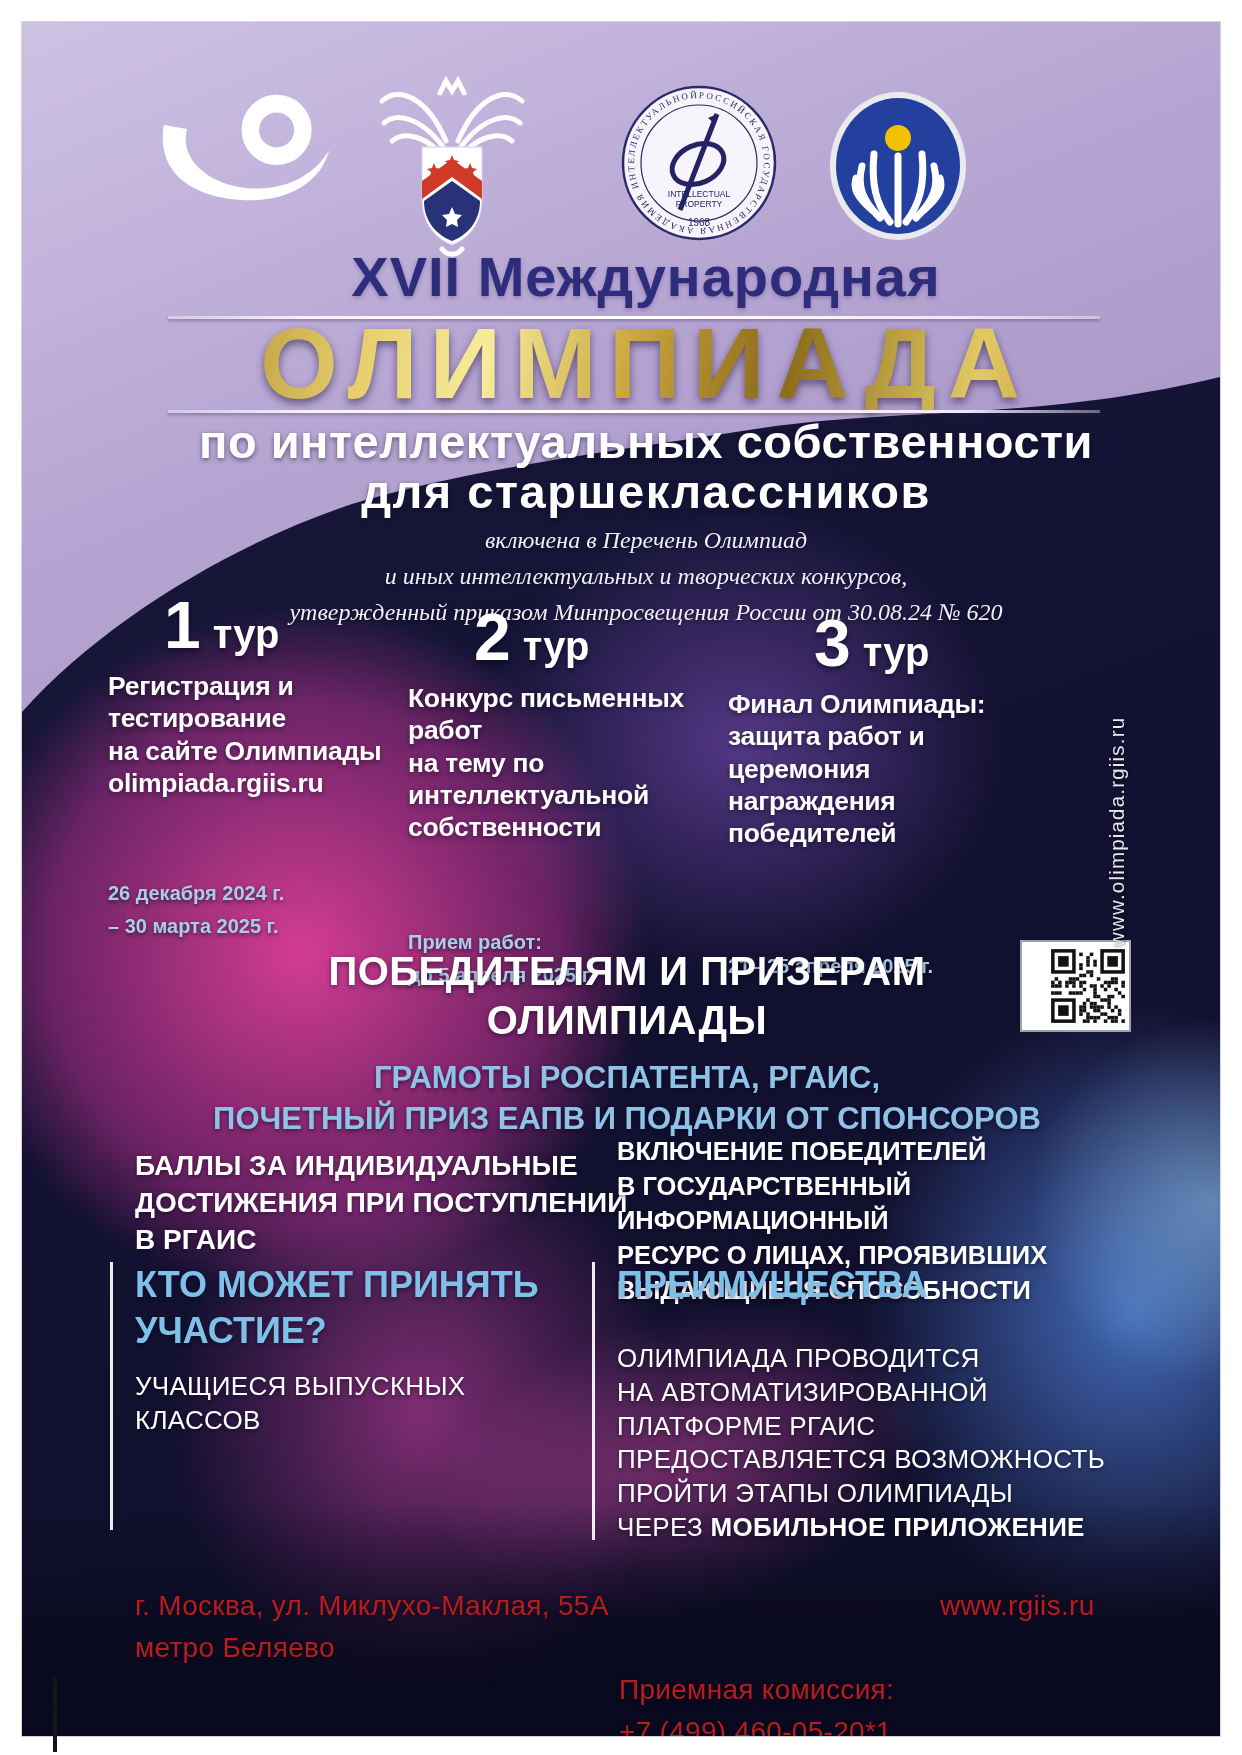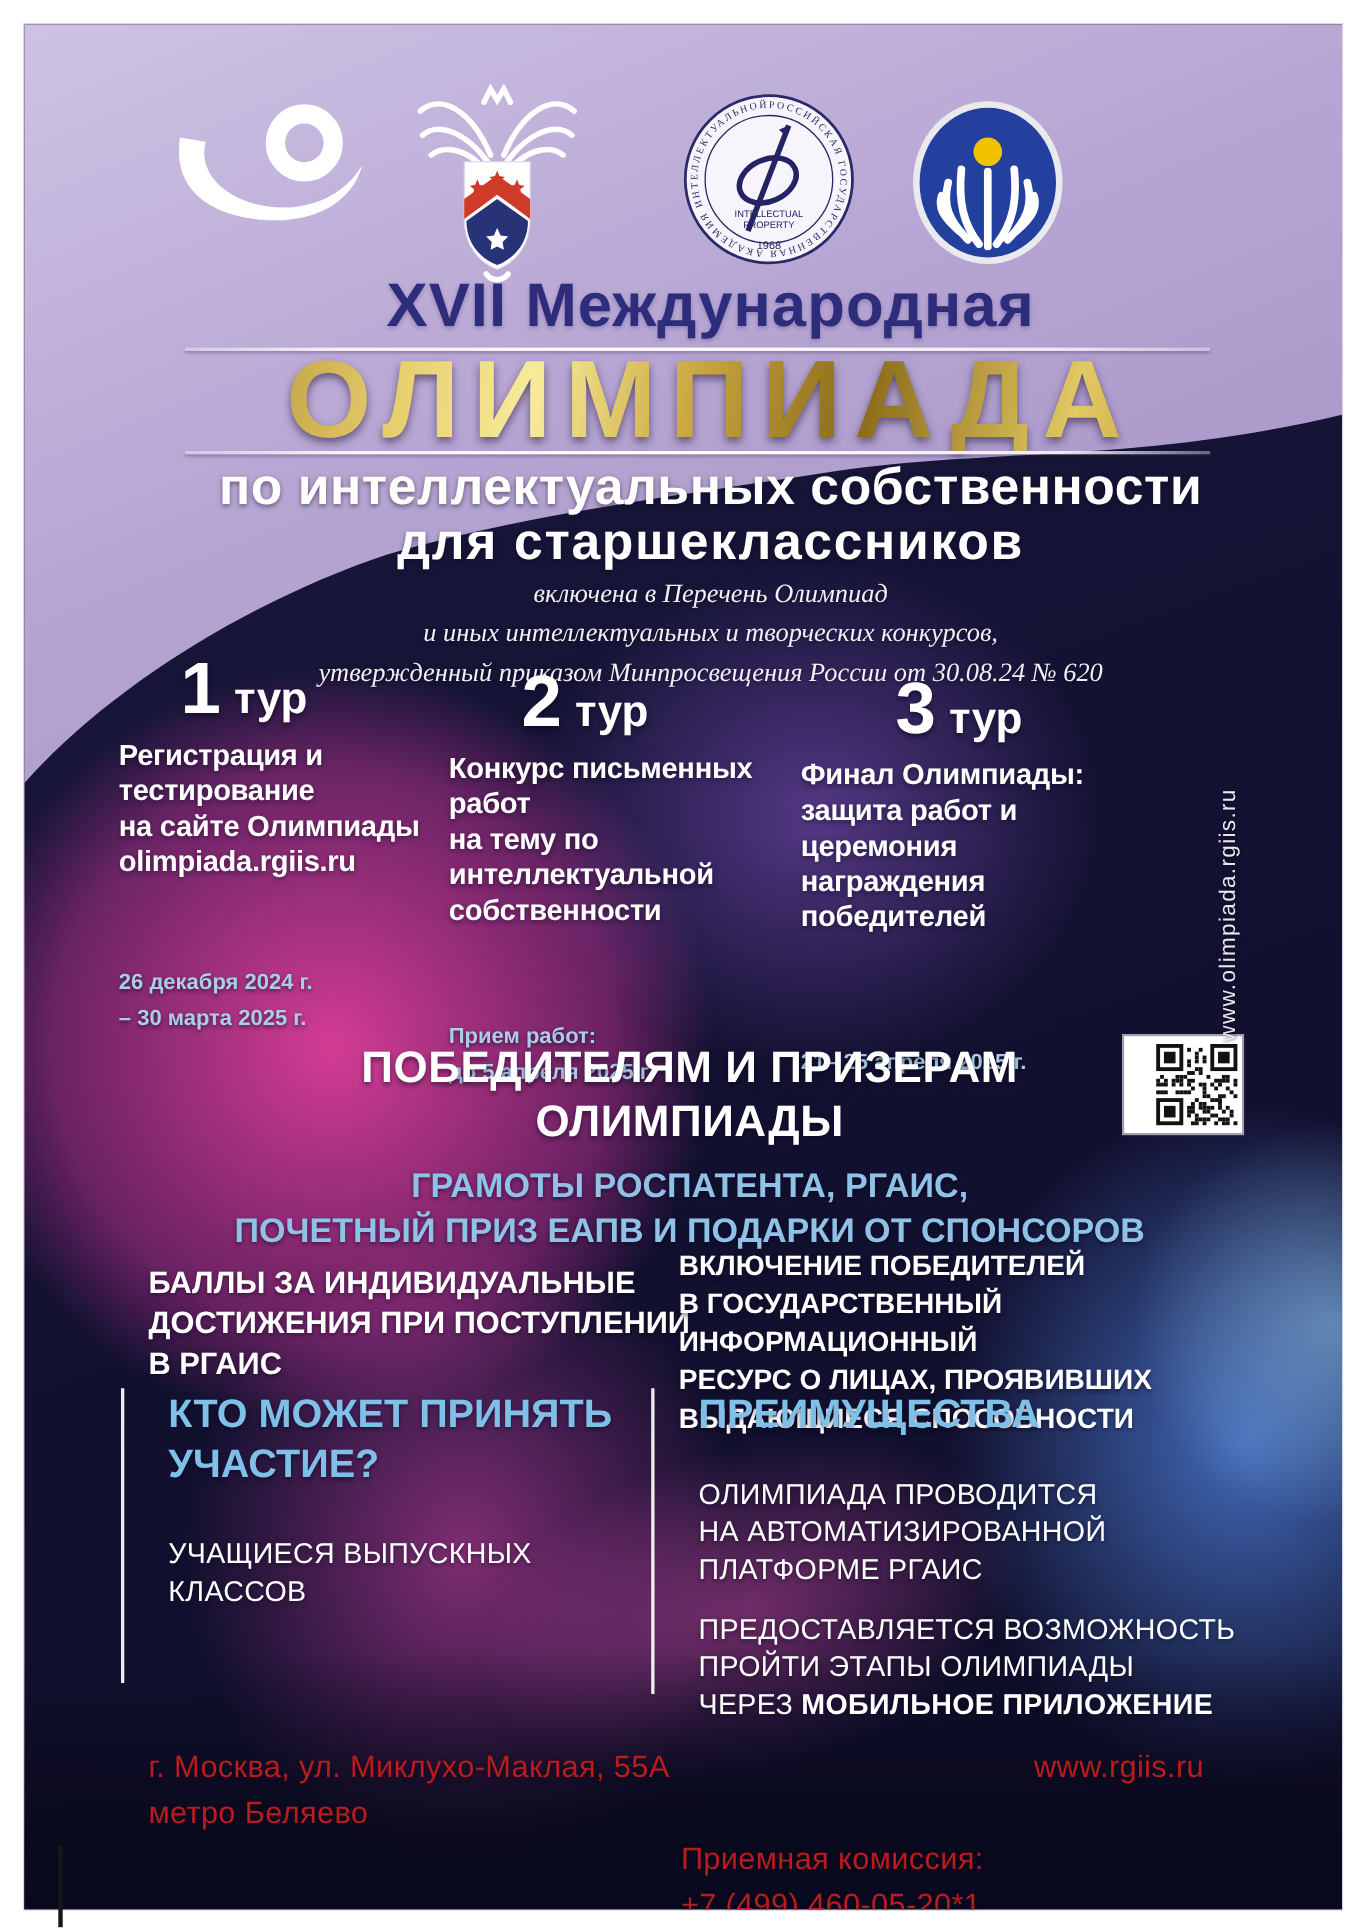--- a/index.html
+++ b/index.html
@@ -56,21 +56,21 @@
   .round-desc{margin-top:12px;font-size:26.5px;font-weight:700;line-height:1.22;letter-spacing:-.3px;}
   .round-dates{font-size:20px;font-weight:700;line-height:1.65;color:#a9cfe6;text-shadow:0 2px 4px rgba(10,5,30,.6);}
   
   .winners-heading{left:80px;top:925px;width:1000px;font-size:40px;font-weight:700;line-height:1.22;letter-spacing:.5px;}
   .prizes{left:100px;top:1035px;width:960px;font-size:31px;font-weight:700;line-height:1.33;
     color:#8fc2e6;text-shadow:0 2px 4px rgba(10,5,30,.55);}
   .benefit{font-weight:700;color:#fff;text-shadow:0 2px 4px rgba(10,5,30,.5);}
   .benefit-left{left:88px;top:1126px;width:520px;font-size:28px;line-height:1.32;}
   .benefit-right{left:570px;top:1112px;width:510px;font-size:25.5px;line-height:1.36;}
   
-  .side-block{position:absolute;border-left:3px solid rgba(255,255,255,.92);padding-left:40px;}
+  .side-block{position:absolute;border-left:3px solid rgba(255,255,255,.92);padding-left:22px;}
   .side-heading{font-size:36px;font-weight:700;line-height:1.28;color:#7fc0e8;text-shadow:0 2px 4px rgba(10,5,30,.5);}
   .side-item{font-size:26px;line-height:1.3;color:#fff;text-shadow:0 2px 4px rgba(10,5,30,.5);letter-spacing:.3px;}
   .bold{font-weight:700;}
   
   .qr-box{left:1000px;top:920px;width:82px;height:88px;background:#fff;box-shadow:0 0 0 2px rgba(255,255,255,.6);}
   .qr-box svg{width:100%;height:100%;display:block;}
   .qr-caption{left:1080px;top:660px;height:300px;width:30px;
     writing-mode:vertical-rl;transform:rotate(180deg);
     font-size:20.5px;letter-spacing:1.2px;color:#e9e5f3;text-shadow:0 1px 3px rgba(0,0,0,.6);
     display:flex;align-items:center;justify-content:center;}
@@ -368,31 +368,31 @@
     <div>В ГОСУДАРСТВЕННЫЙ  ИНФОРМАЦИОННЫЙ</div>
     <div>РЕСУРС О ЛИЦАХ, ПРОЯВИВШИХ</div>
     <div>ВЫДАЮЩИЕСЯ СПОСОБНОСТИ</div>
   </div>
 
   <div class="side-block" style="left:88px;top:1240px;width:430px;height:268px;">
     <div class="side-heading">
       <div>КТО МОЖЕТ ПРИНЯТЬ</div>
       <div>УЧАСТИЕ?</div>
     </div>
-    <div class="side-item" style="margin-top:42px;">УЧАЩИЕСЯ ВЫПУСКНЫХ КЛАССОВ</div>
+    <div class="side-item" style="margin-top:16px;">УЧАЩИЕСЯ ВЫПУСКНЫХ КЛАССОВ</div>
   </div>
 
   <div class="side-block" style="left:570px;top:1240px;width:490px;height:278px;">
     <div class="side-heading">ПРЕИМУЩЕСТВА</div>
     <div class="side-item" style="margin-top:34px;">
       <div>ОЛИМПИАДА ПРОВОДИТСЯ</div>
       <div>НА АВТОМАТИЗИРОВАННОЙ</div>
       <div>ПЛАТФОРМЕ РГАИС</div>
     </div>
-    <div class="side-item" style="margin-top:22px;">
+    <div class="side-item" style="">
       <div>ПРЕДОСТАВЛЯЕТСЯ ВОЗМОЖНОСТЬ</div>
       <div>ПРОЙТИ ЭТАПЫ ОЛИМПИАДЫ</div>
       <div><span>ЧЕРЕЗ </span><span class="bold">МОБИЛЬНОЕ ПРИЛОЖЕНИЕ</span></div>
     </div>
   </div>
 
   <div class="abs footer-col" style="left:88px;top:1563px;">
     <div>г. Москва, ул. Миклухо-Маклая, 55А</div>
     <div>метро Беляево</div>
   </div>

